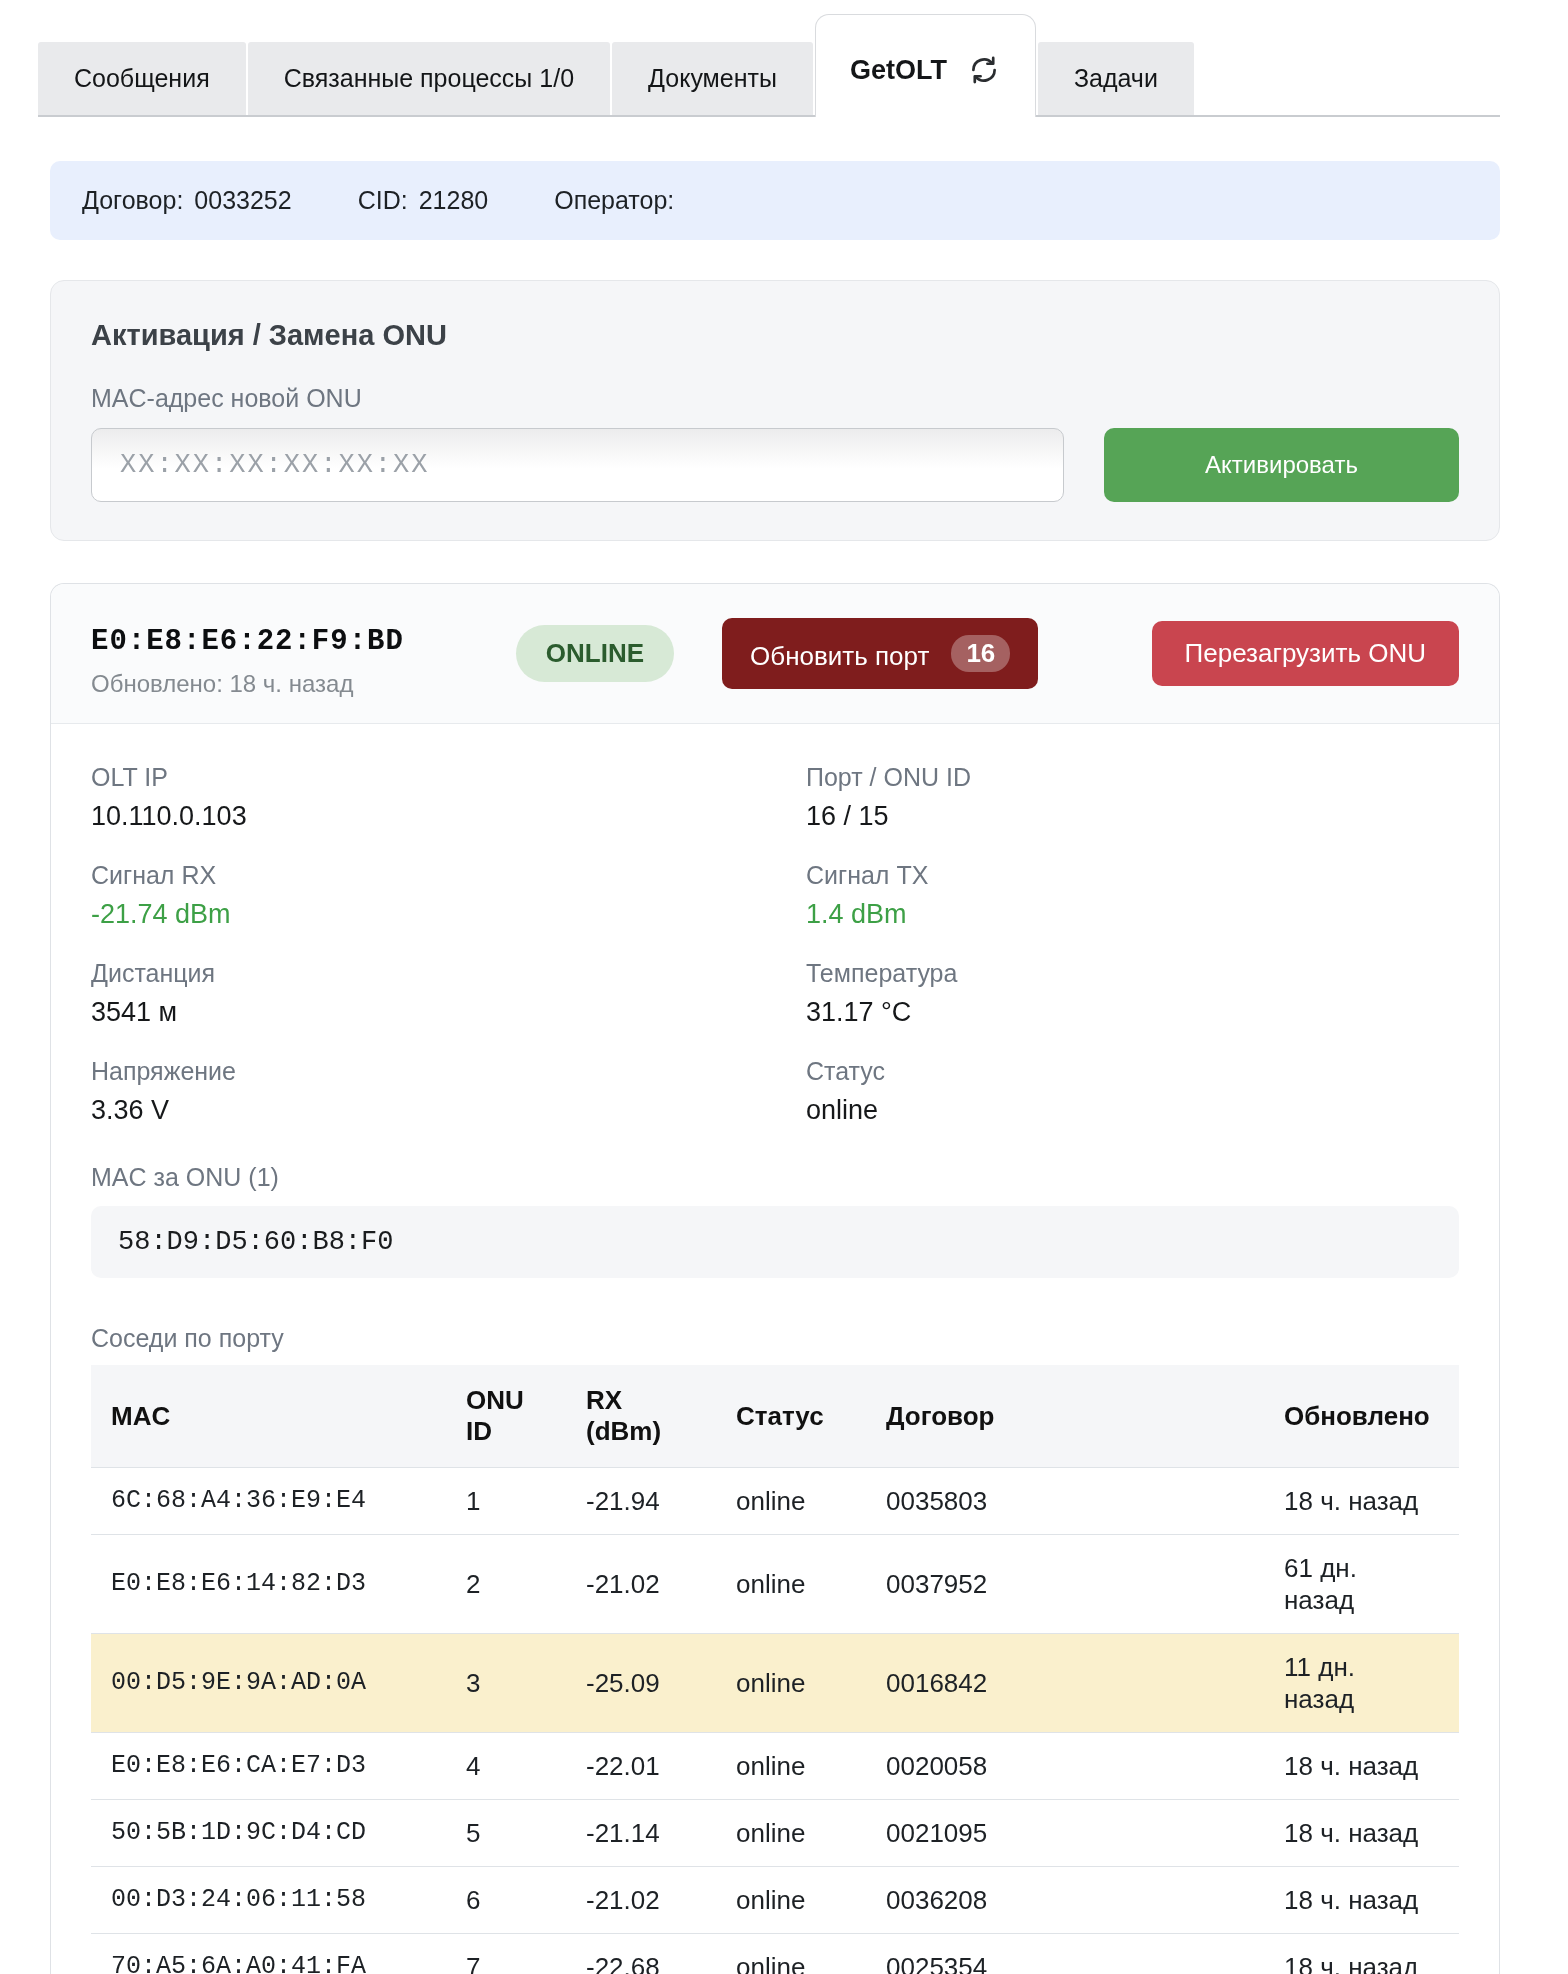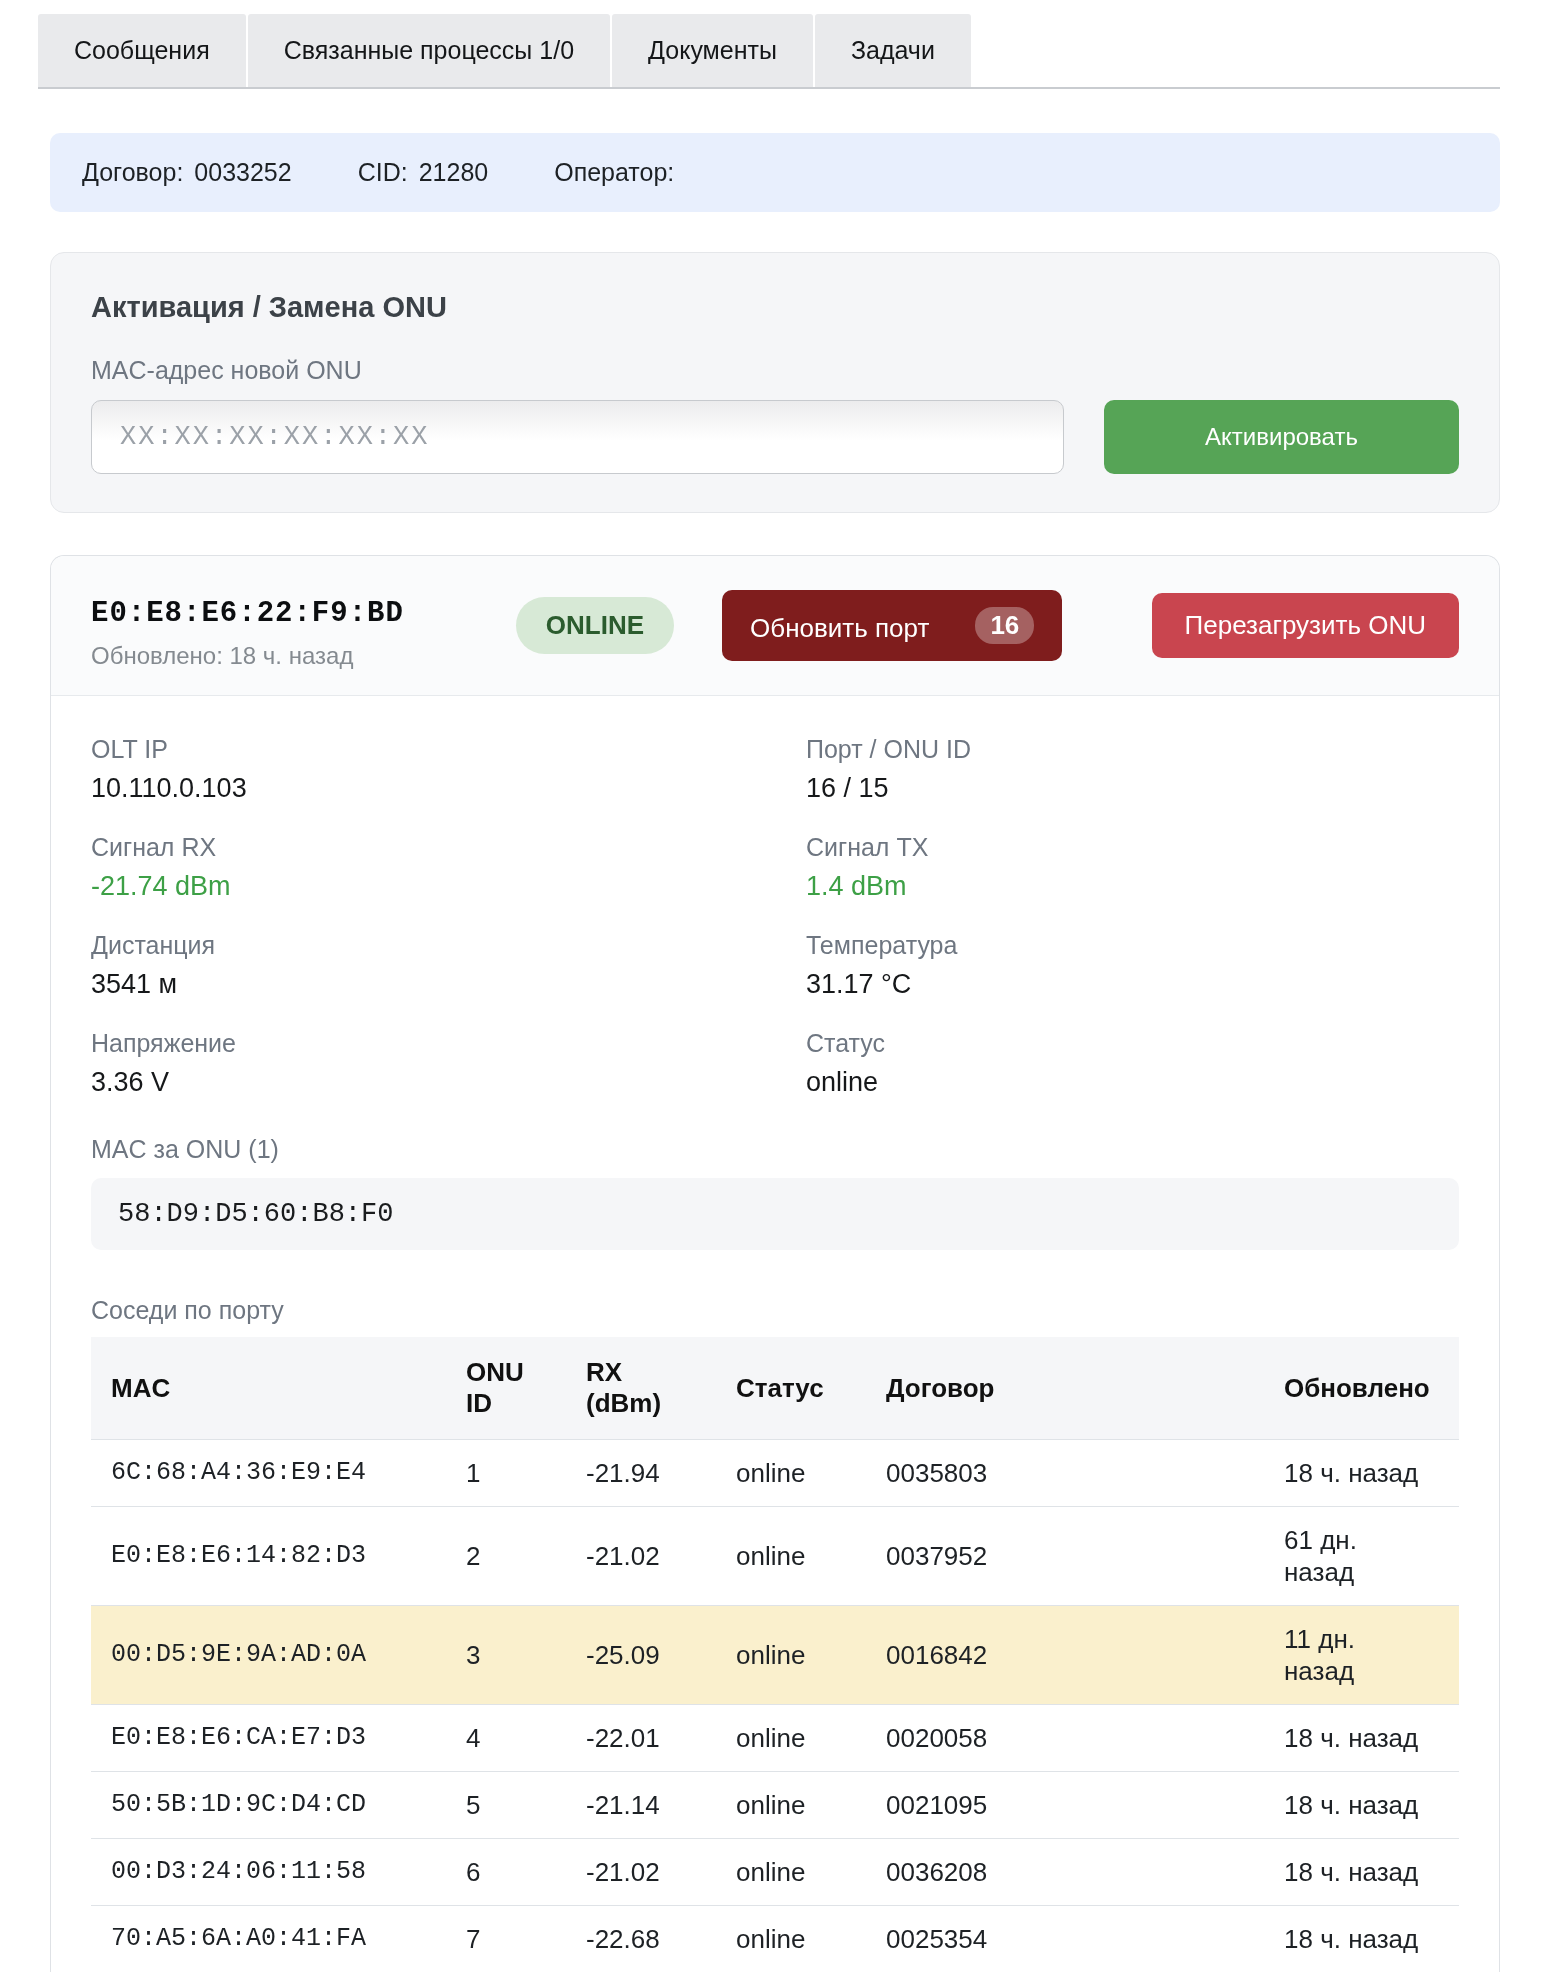--- a/index.html
+++ b/index.html
@@ -77,21 +77,21 @@
     background: #d7e9d6; color: #2b5c2e; font-weight: 700; font-size: 26px;
     padding: 13px 30px; border-radius: 999px; margin-left: 112px;
   }
   .btn-blue {
     background: #7f1d1d; color: #fff; border: none; border-radius: 10px;
     font-size: 26px; padding: 17px 28px; margin-left: 48px;
     display: flex; align-items: flex-end; gap: 22px;
   }
   .btn-blue .count {
     background: rgba(255,255,255,0.3); border-radius: 18px;
-    padding: 3px 15px; font-weight: 700; margin-left: 24px;
+    padding: 3px 15px; font-weight: 700;
   }
   .btn-red {
     background: #c9454f; color: #fff; border: none; border-radius: 10px;
     font-size: 26px; padding: 17px 33px; margin-left: auto;
   }
 
   .card2-body { padding: 38px 40px 0; }
   .stats-grid { display: grid; grid-template-columns: 715px 1fr; row-gap: 28px; }
   .stat-label { font-size: 25px; line-height: 30px; color: #6e7681; margin-bottom: 8px; }
   .stat-value { font-size: 27px; line-height: 32px; color: #16181a; }
@@ -124,20 +124,31 @@
 </style>
 </head>
 <body>
 
 <div class="page">
 
   <div class="tabbar">
     <button class="tab">Сообщения</button>
     <button class="tab">Связанные процессы 1/0</button>
     <button class="tab">Документы</button>
+    <button class="tab active">
+      <span>GetOLT</span>
+      <span class="refresh-icon">
+        <svg width="34" height="34" viewBox="0 0 24 24" fill="none" stroke="#2a2d30" stroke-width="1.9" stroke-linecap="round" stroke-linejoin="round">
+          <path d="M4.5 12a7.5 7.5 0 0 1 13.2-4.8"></path>
+          <polyline points="18.5 3.5 18.5 7.6 14.4 7.6"></polyline>
+          <path d="M19.5 12a7.5 7.5 0 0 1-13.2 4.8"></path>
+          <polyline points="5.5 20.5 5.5 16.4 9.6 16.4"></polyline>
+        </svg>
+      </span>
+    </button>
     <button class="tab">Задачи</button>
   </div>
 
   <div class="info-bar">
     <span class="info-item">
       <span>Договор:</span>
       <span>0033252</span>
     </span>
     <span class="info-item">
       <span>CID:</span>

